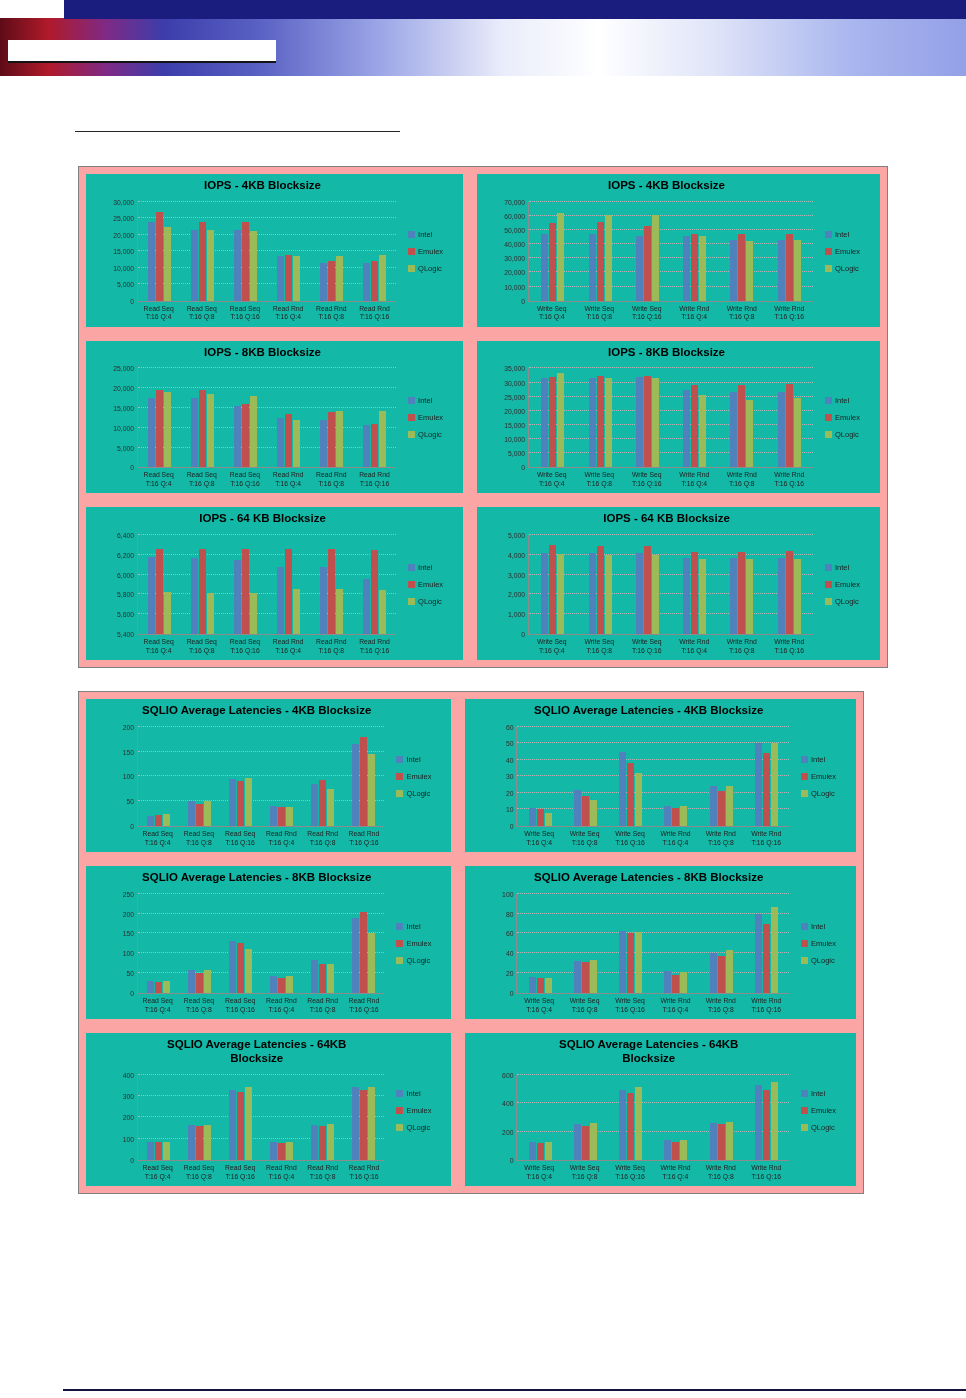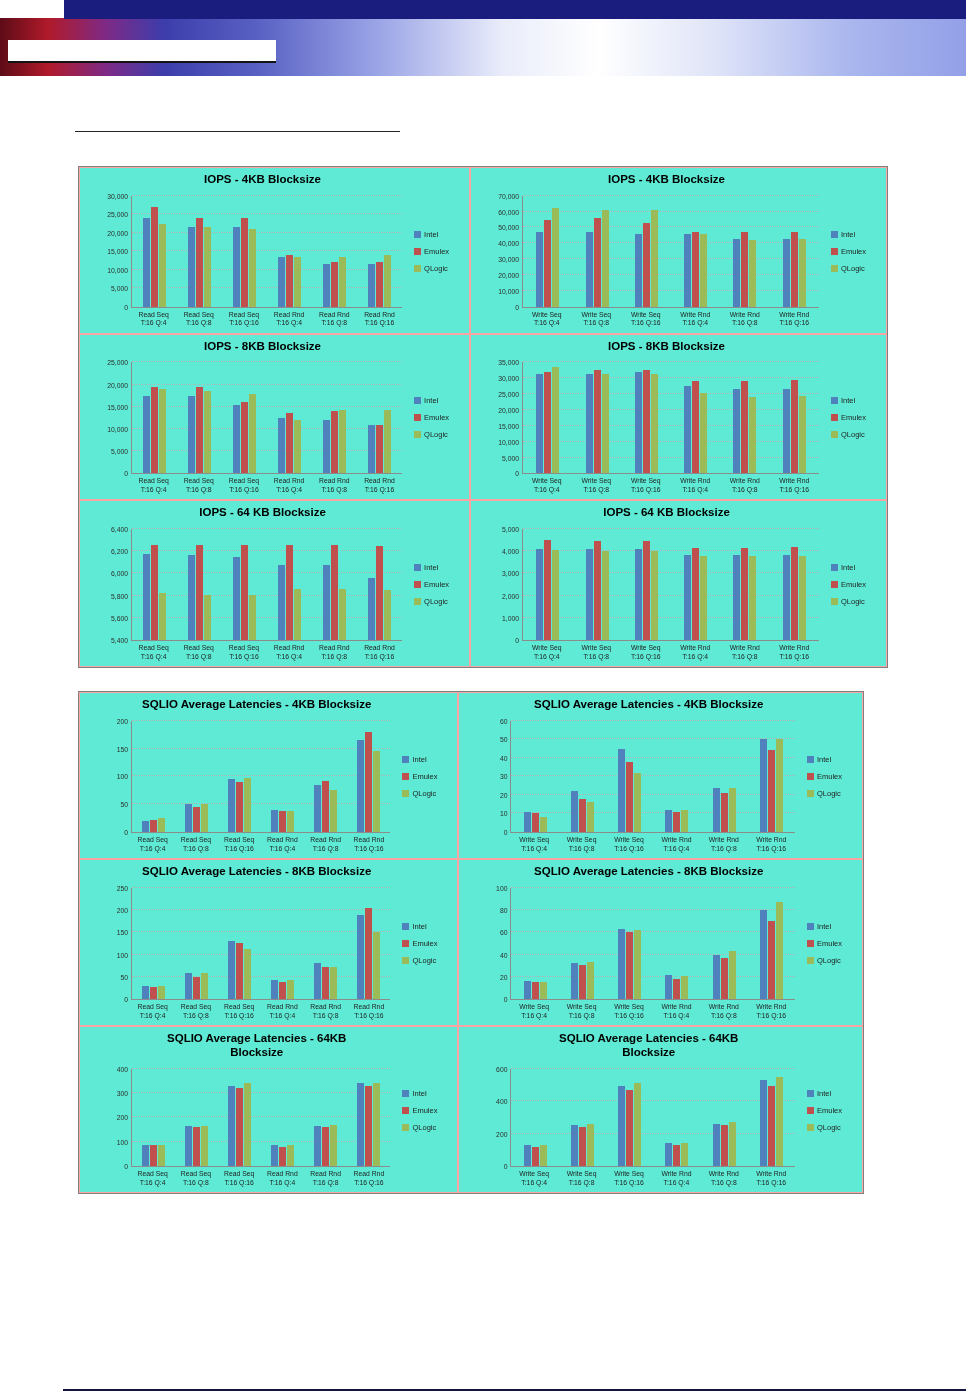--- a/index.html
+++ b/index.html
@@ -14,21 +14,21 @@
   .logo-box { position:absolute; left:8px; top:40px; width:268px; height:23px; background:#ffffff;
     border-bottom:2px solid #141414; }
   .section-rule { position:absolute; left:75px; top:131px; width:325px; height:0; border-top:1.5px solid #252525; }
   .footer-rule { position:absolute; left:63px; bottom:7px; right:0; height:0; border-top:2px solid #14143c; }
 
   
   .chart-box { position:absolute; border:1px solid #808080; background:#ffffff;
     display:grid; grid-template-columns:48.4% 51.6%; grid-auto-rows:1fr; }
   #box-iops { left:78px; top:166px; width:810px; height:502px; }
   #box-lat  { left:78px; top:691px; width:786px; height:503px; }
-  .chart-cell { border:1px solid #fca5a5; display:flex; padding:4px 5px 2px 5px; overflow:hidden; background:#5eead4; }
+  .chart-cell { border:7px solid #fca5a5; display:flex; padding:4px 5px 2px 5px; overflow:hidden; background:#14b8a6; }
 
   
   .ch-main { flex:1; display:flex; flex-direction:column; min-width:0; }
   .ch-title { text-align:center; font-weight:bold; font-size:11.5px; line-height:1.2; color:#000;
     white-space:pre-line; margin:1px 0 3px 30px; }
   .ch-body { flex:1; display:flex; flex-direction:column; min-height:0; }
   .ch-plot { flex:1; position:relative; margin-left:46px; margin-right:8px; margin-top:6px;
     border-left:1px solid #8c8c8c; border-bottom:1px solid #8c8c8c; }
   .ch-grid { position:absolute; left:0; right:0; height:0; border-top:1px dotted #b4b4b4; }
   .ch-ylab { position:absolute; left:-45px; width:41px; text-align:right; font-size:6.8px; color:#2e2e2e; }

